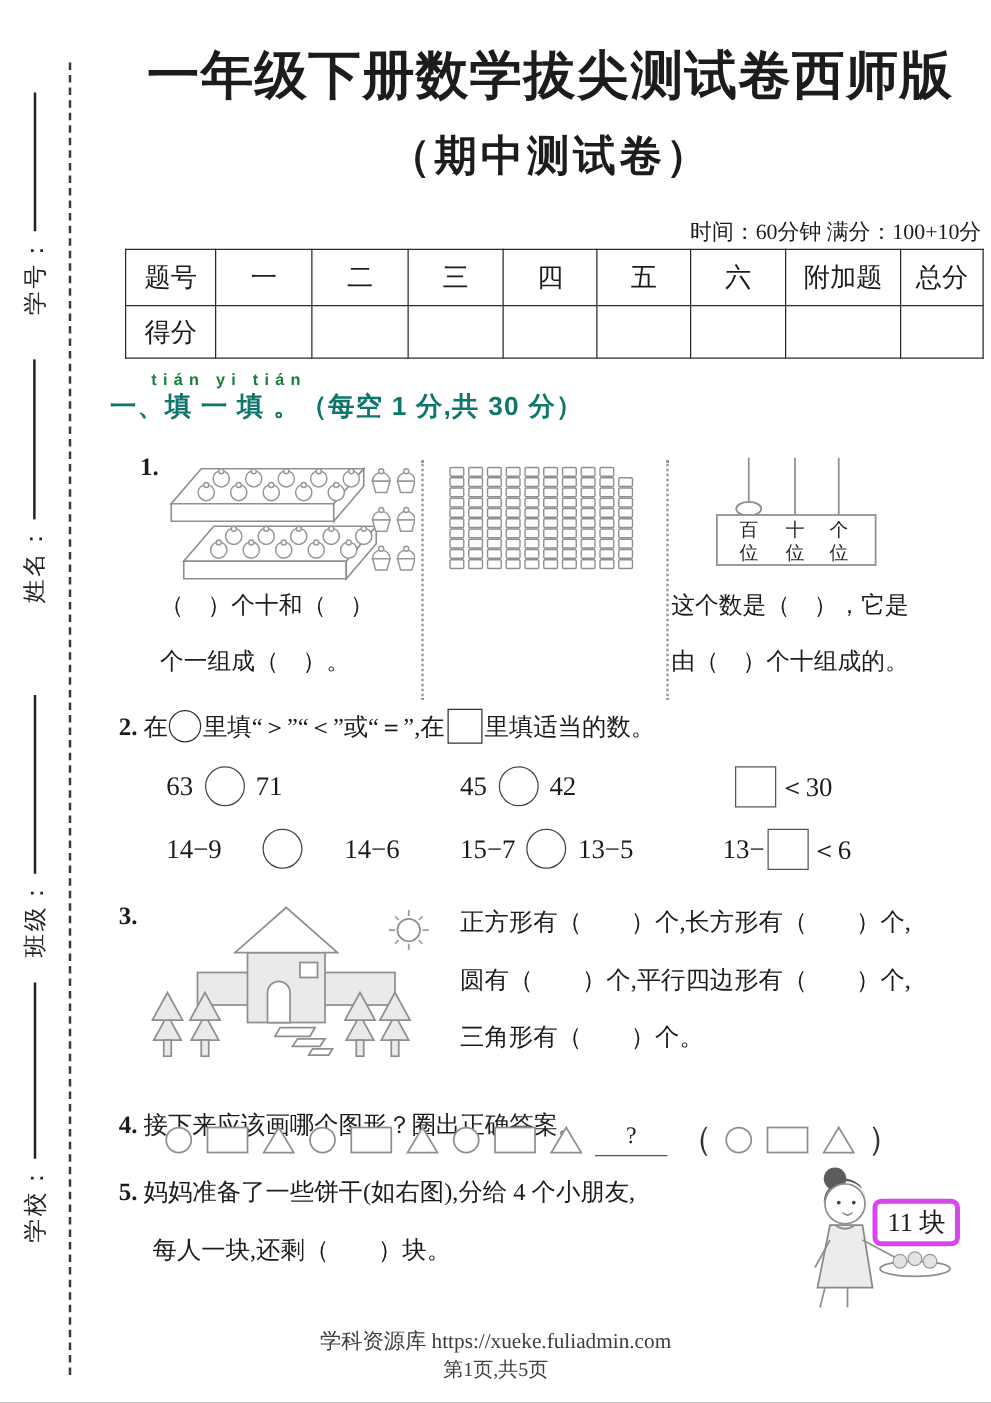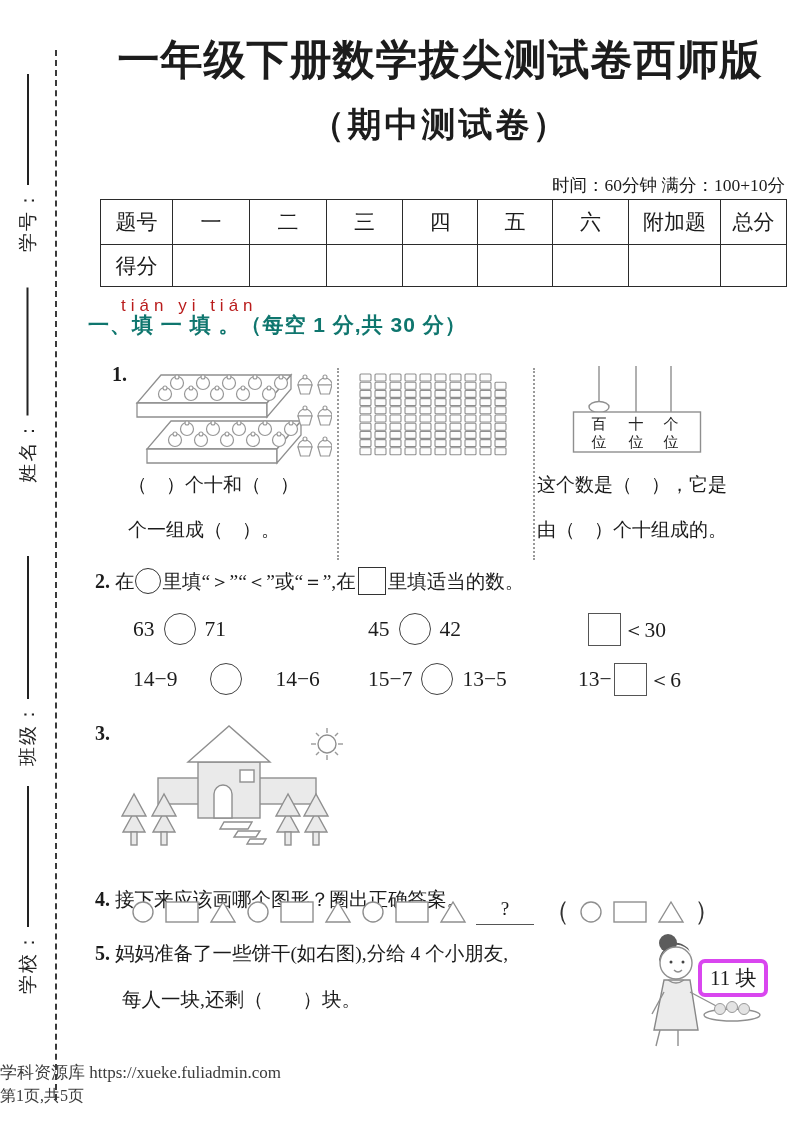--- a/index.html
+++ b/index.html
@@ -14,21 +14,21 @@
   
   .title{left:90px;top:32px;width:700px;text-align:center;font-size:42px;font-weight:bold;letter-spacing:1px;}
   .subtitle{left:90px;top:102px;width:700px;text-align:center;font-size:34px;font-weight:bold;letter-spacing:3px;}
   .meta{left:95px;top:173px;width:690px;text-align:right;font-size:17.5px;}
   
   .score-table{position:absolute;left:100px;top:199px;width:686px;border-collapse:collapse;table-layout:fixed;}
   .score-table td{border:1.8px solid #2b2b2b;text-align:center;font-size:21px;height:44px;padding:0;}
   .score-table tr.blank-row td{height:41px;}
   
   .pinyin{left:121px;top:296px;font-family:"Liberation Sans","DejaVu Sans",sans-serif;
-          font-size:17px;letter-spacing:5px;color:#b91c1c;}
+          font-size:13px;letter-spacing:5px;color:#15803d;font-weight:bold;}
   .sec-head{left:88px;top:311px;font-family:"Liberation Sans","DejaVu Sans",sans-serif;
             font-size:21px;font-weight:bold;letter-spacing:1px;color:#0f766e;}
   .qnum{font-weight:bold;font-size:20px;}
   .qtext{font-size:19.5px;}
   .panel-text{font-size:19px;line-height:45px;}
   .dot-sep{position:absolute;top:368px;height:192px;border-left:2px dotted #9a9a9a;}
   
   .cmp-circle{display:inline-block;width:24px;height:24px;border:1.6px solid #333;border-radius:50%;
               vertical-align:-6px;margin:0 1px;}
   .cmp-box{display:inline-block;width:26px;height:26px;border:1.6px solid #333;vertical-align:-7px;margin:0 2px;}
@@ -37,21 +37,21 @@
   .ans-box{width:31px;height:31px;border:1.7px solid #555;}
   
   .shape-row{display:flex;align-items:center;gap:9px;}
   .q-blank{width:58px;border-bottom:1.8px solid #555;text-align:center;font-size:19px;height:26px;}
   .paren{font-size:27px;color:#333;}
   svg .ln{stroke:#8f8f8f;fill:none;stroke-width:1.4;}
   svg .fill-lt{fill:#eaeaea;stroke:#8f8f8f;stroke-width:1.4;}
   svg .fill-w{fill:#ffffff;stroke:#8f8f8f;stroke-width:1.4;}
   .cookie-label{position:absolute;left:698px;top:959px;border:4px solid #d946ef;border-radius:7px;
                 padding:1px 8px;font-size:21px;background:#fff;}
-  .footer{width:793px;color:#3c3c3c;}
+  .footer{width:793px;text-align:center;color:#3c3c3c;}
 </style>
 </head>
 <body>
 
 <div class="page">
 
   <div class="cut-line"></div>
   <div class="m-group" style="width:178px;left:-61px;top:146px;">
     <span>学号：</span>
       <span class="m-line"></span>
@@ -399,20 +399,25 @@
       <polygon points="168,92 157,112 179,112" class="fill-lt"></polygon>
         <polygon points="168,74 156,96 180,96" class="fill-lt"></polygon>
       <rect x="165" y="112" width="6" height="13" class="fill-lt"></rect>
     </g>
     <g>
       <polygon points="196,92 185,112 207,112" class="fill-lt"></polygon>
         <polygon points="196,74 184,96 208,96" class="fill-lt"></polygon>
       <rect x="193" y="112" width="6" height="13" class="fill-lt"></rect>
     </g>
   </svg>
+  <div class="abs qtext" style="left:368px;top:716px;width:420px;line-height:46px;">
+    <div>正方形有（　　）个,长方形有（　　）个,</div>
+    <div>圆有（　　）个,平行四边形有（　　）个,</div>
+    <div>三角形有（　　）个。</div>
+  </div>
 
   <div class="abs qtext" style="left:95px;top:886px;">
     <span class="qnum">4.</span>
     <span>接下来应该画哪个图形？圈出正确答案。</span>
   </div>
   <div class="abs shape-row" style="left:131px;top:893px;">
     <svg width="24" height="26" viewBox="0 0 24 26">
         <circle cx="12" cy="14" r="10" class="fill-w" stroke="#666"></circle>
       </svg>
     <svg width="36" height="26" viewBox="0 0 36 26">

